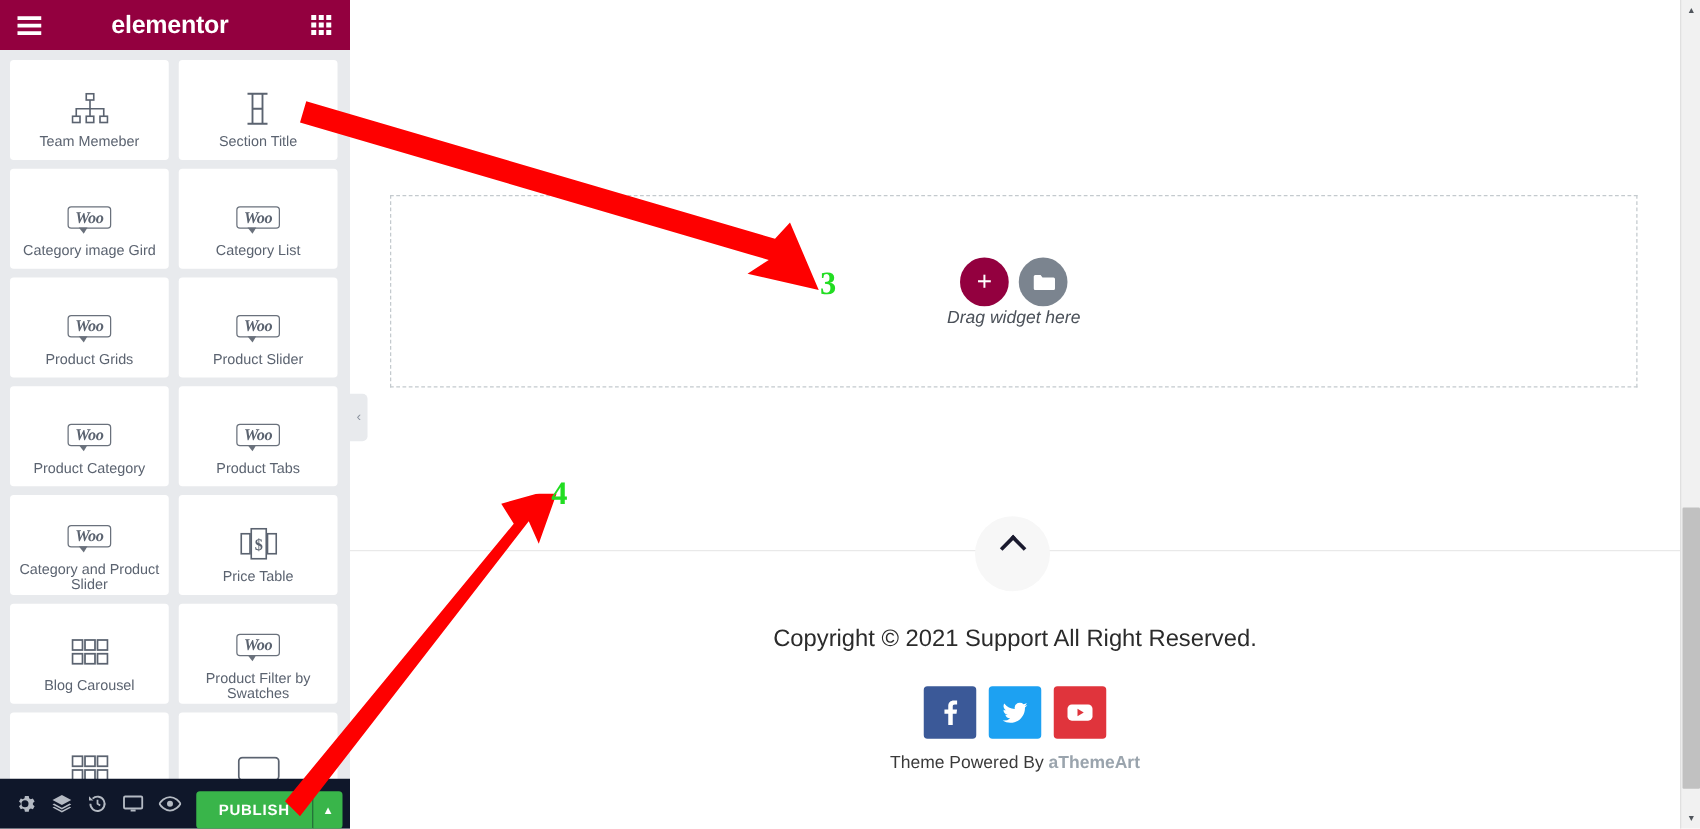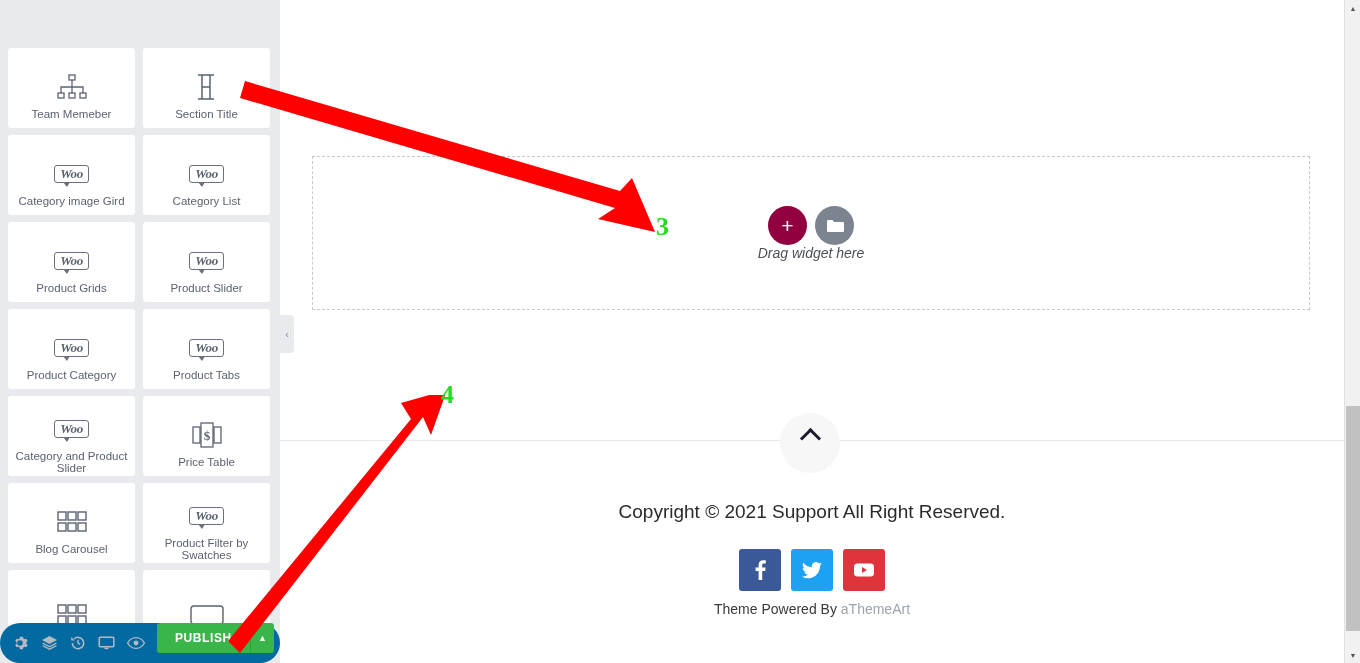--- a/index.html
+++ b/index.html
@@ -100,25 +100,24 @@
     border-radius: 0 4px 4px 0;
     display: flex; align-items: center; justify-content: center;
     color: #8a929e; font-size: 11px;
     cursor: pointer; z-index: 21;
   }
 
   
   #bottom-bar {
     position: absolute; left: 0; bottom: 0;
     width: 280px; height: 40px;
-    background: #0369a1;
-    display: flex; align-items: flex-start;
+    background: #0f172a;
+    display: flex; align-items: flex-end;
     padding: 0 6px;
     z-index: 30;
-    border-radius: 20px;
   }
   .tool-btn {
     width: 31px; height: 40px;
     display: flex; align-items: center; justify-content: center;
     color: #b4bac3; cursor: pointer;
   }
   #publish-btn {
     margin-left: 7px;
     height: 30px;
     background: #39b54a;
@@ -206,21 +205,21 @@
   }
   .social-btn {
     width: 42px; height: 42px; border-radius: 3px;
     display: flex; align-items: center; justify-content: center;
     cursor: pointer; color: #ffffff;
   }
   #powered-by {
     position: absolute; left: 0; top: 601px; width: 1064px;
     text-align: center; font-size: 14px; color: #3a3a3a;
   }
-  #powered-by .brand { color: #9aa4ad; }
+  #powered-by .brand { color: #9aa4ad; font-weight: bold; }
 
   
   .anno-num {
     position: absolute;
     font-family: "Liberation Serif", serif;
     font-size: 26px; font-weight: bold;
     color: #22dd22;
     z-index: 40;
   }
   #anno-arrow-3 { position: absolute; left: 200px; top: 80px; z-index: 39; pointer-events: none; }
@@ -294,20 +293,41 @@
       </a>
     </div>
 
     <div id="powered-by">
       <span>Theme Powered By </span><span class="brand">aThemeArt</span>
     </div>
   </div>
 
   <div id="panel">
 
+    <div id="panel-header">
+      <div class="hamburger">
+        <i></i>
+        <i></i>
+        <i></i>
+      </div>
+      <div class="logo">elementor</div>
+      <div class="grid-btn">
+        <span class="g">
+          <i></i>
+            <i></i>
+            <i></i>
+          <i></i>
+            <i></i>
+            <i></i>
+          <i></i>
+            <i></i>
+            <i></i>
+        </span>
+      </div>
+    </div>
 
     <div id="widget-list">
         <div class="widget-card">
           <div class="w-icon">
             <svg width="30" height="26" viewBox="0 0 30 26">
               <rect x="12" y="1" width="6" height="5" fill="none" stroke="#5b6370" stroke-width="1.3"></rect>
               <rect x="1" y="19" width="6" height="5" fill="none" stroke="#5b6370" stroke-width="1.3"></rect>
               <rect x="12" y="19" width="6" height="5" fill="none" stroke="#5b6370" stroke-width="1.3"></rect>
               <rect x="23" y="19" width="6" height="5" fill="none" stroke="#5b6370" stroke-width="1.3"></rect>
               <path d="M15 6v7M4 19v-6h22v6M15 13v6" fill="none" stroke="#5b6370" stroke-width="1.3"></path>

